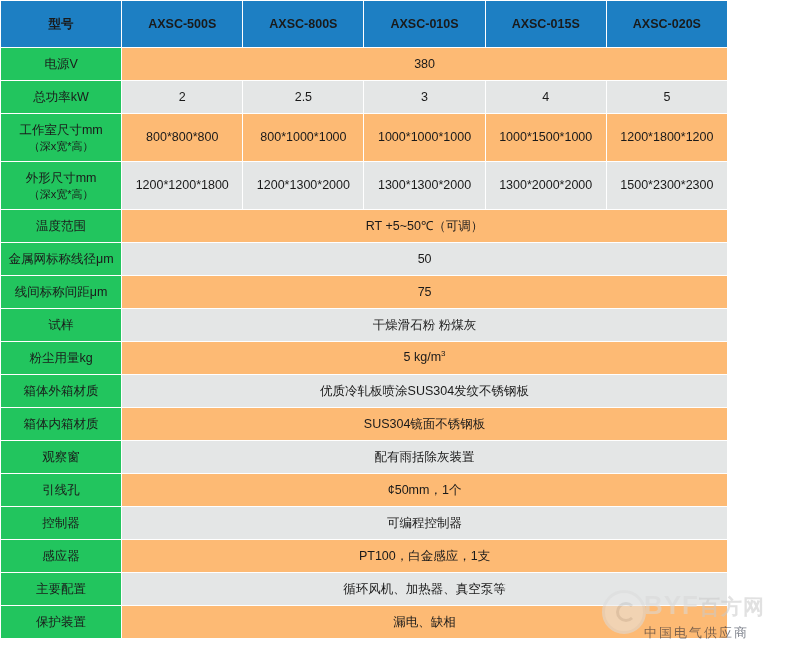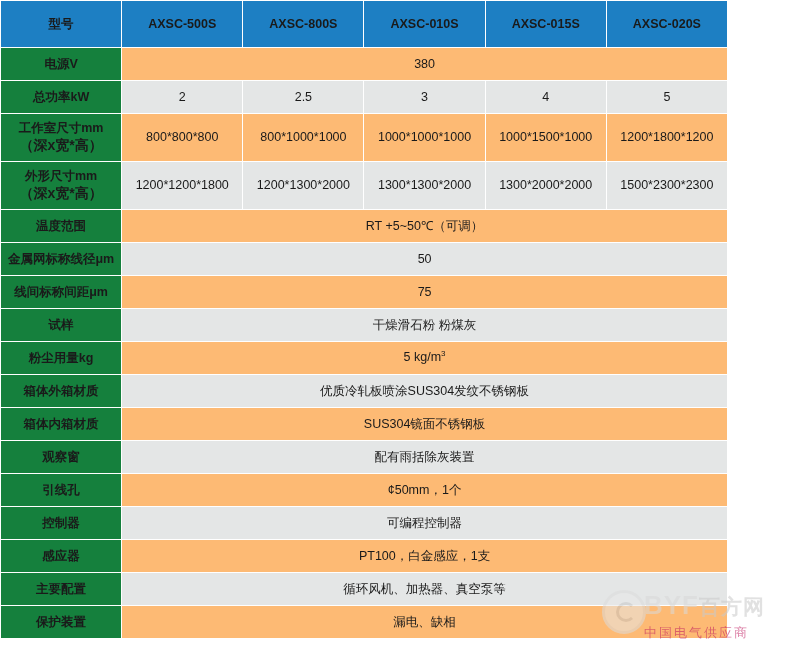--- a/index.html
+++ b/index.html
@@ -29,39 +29,39 @@
     line-height: 1.35;
   }
   .hdr {
     background: #1d7fc3;
     color: #ffffff;
     font-weight: bold;
     font-size: 14px;
     height: 38px;
   }
   .lbl {
-    background: #15803d;
-    font-weight: bold;
+    background: #22c55e;
+    font-weight: normal;
     font-size: 12.5px;
     width: 172px;
   }
   .val {
     background: #fdba74;
   }
   .val-alt {
     background: #e4e6e6;
   }
   .row-h {
     height: 33px;
   }
   .row-h2 {
     height: 48px;
   }
   .sub {
-    font-size: 14px;
+    font-size: 11px;
     display: block;
   }
   sup {
     font-size: 8px;
     vertical-align: super;
   }
   
   #watermark {
     position: absolute;
     right: 6px;
@@ -104,21 +104,21 @@
   }
   .wm-cn {
     color: #c9c9c9;
     font-size: 21px;
   }
   .wm-sub {
     position: absolute;
     left: 42px;
     top: 36px;
     font-size: 13px;
-    color: #be185d;
+    color: #0f172a;
     letter-spacing: 2px;
     white-space: nowrap;
   }
 </style>
 </head>
 <body>
 
 <table id="spec-table">
   <thead>
     <tr>

